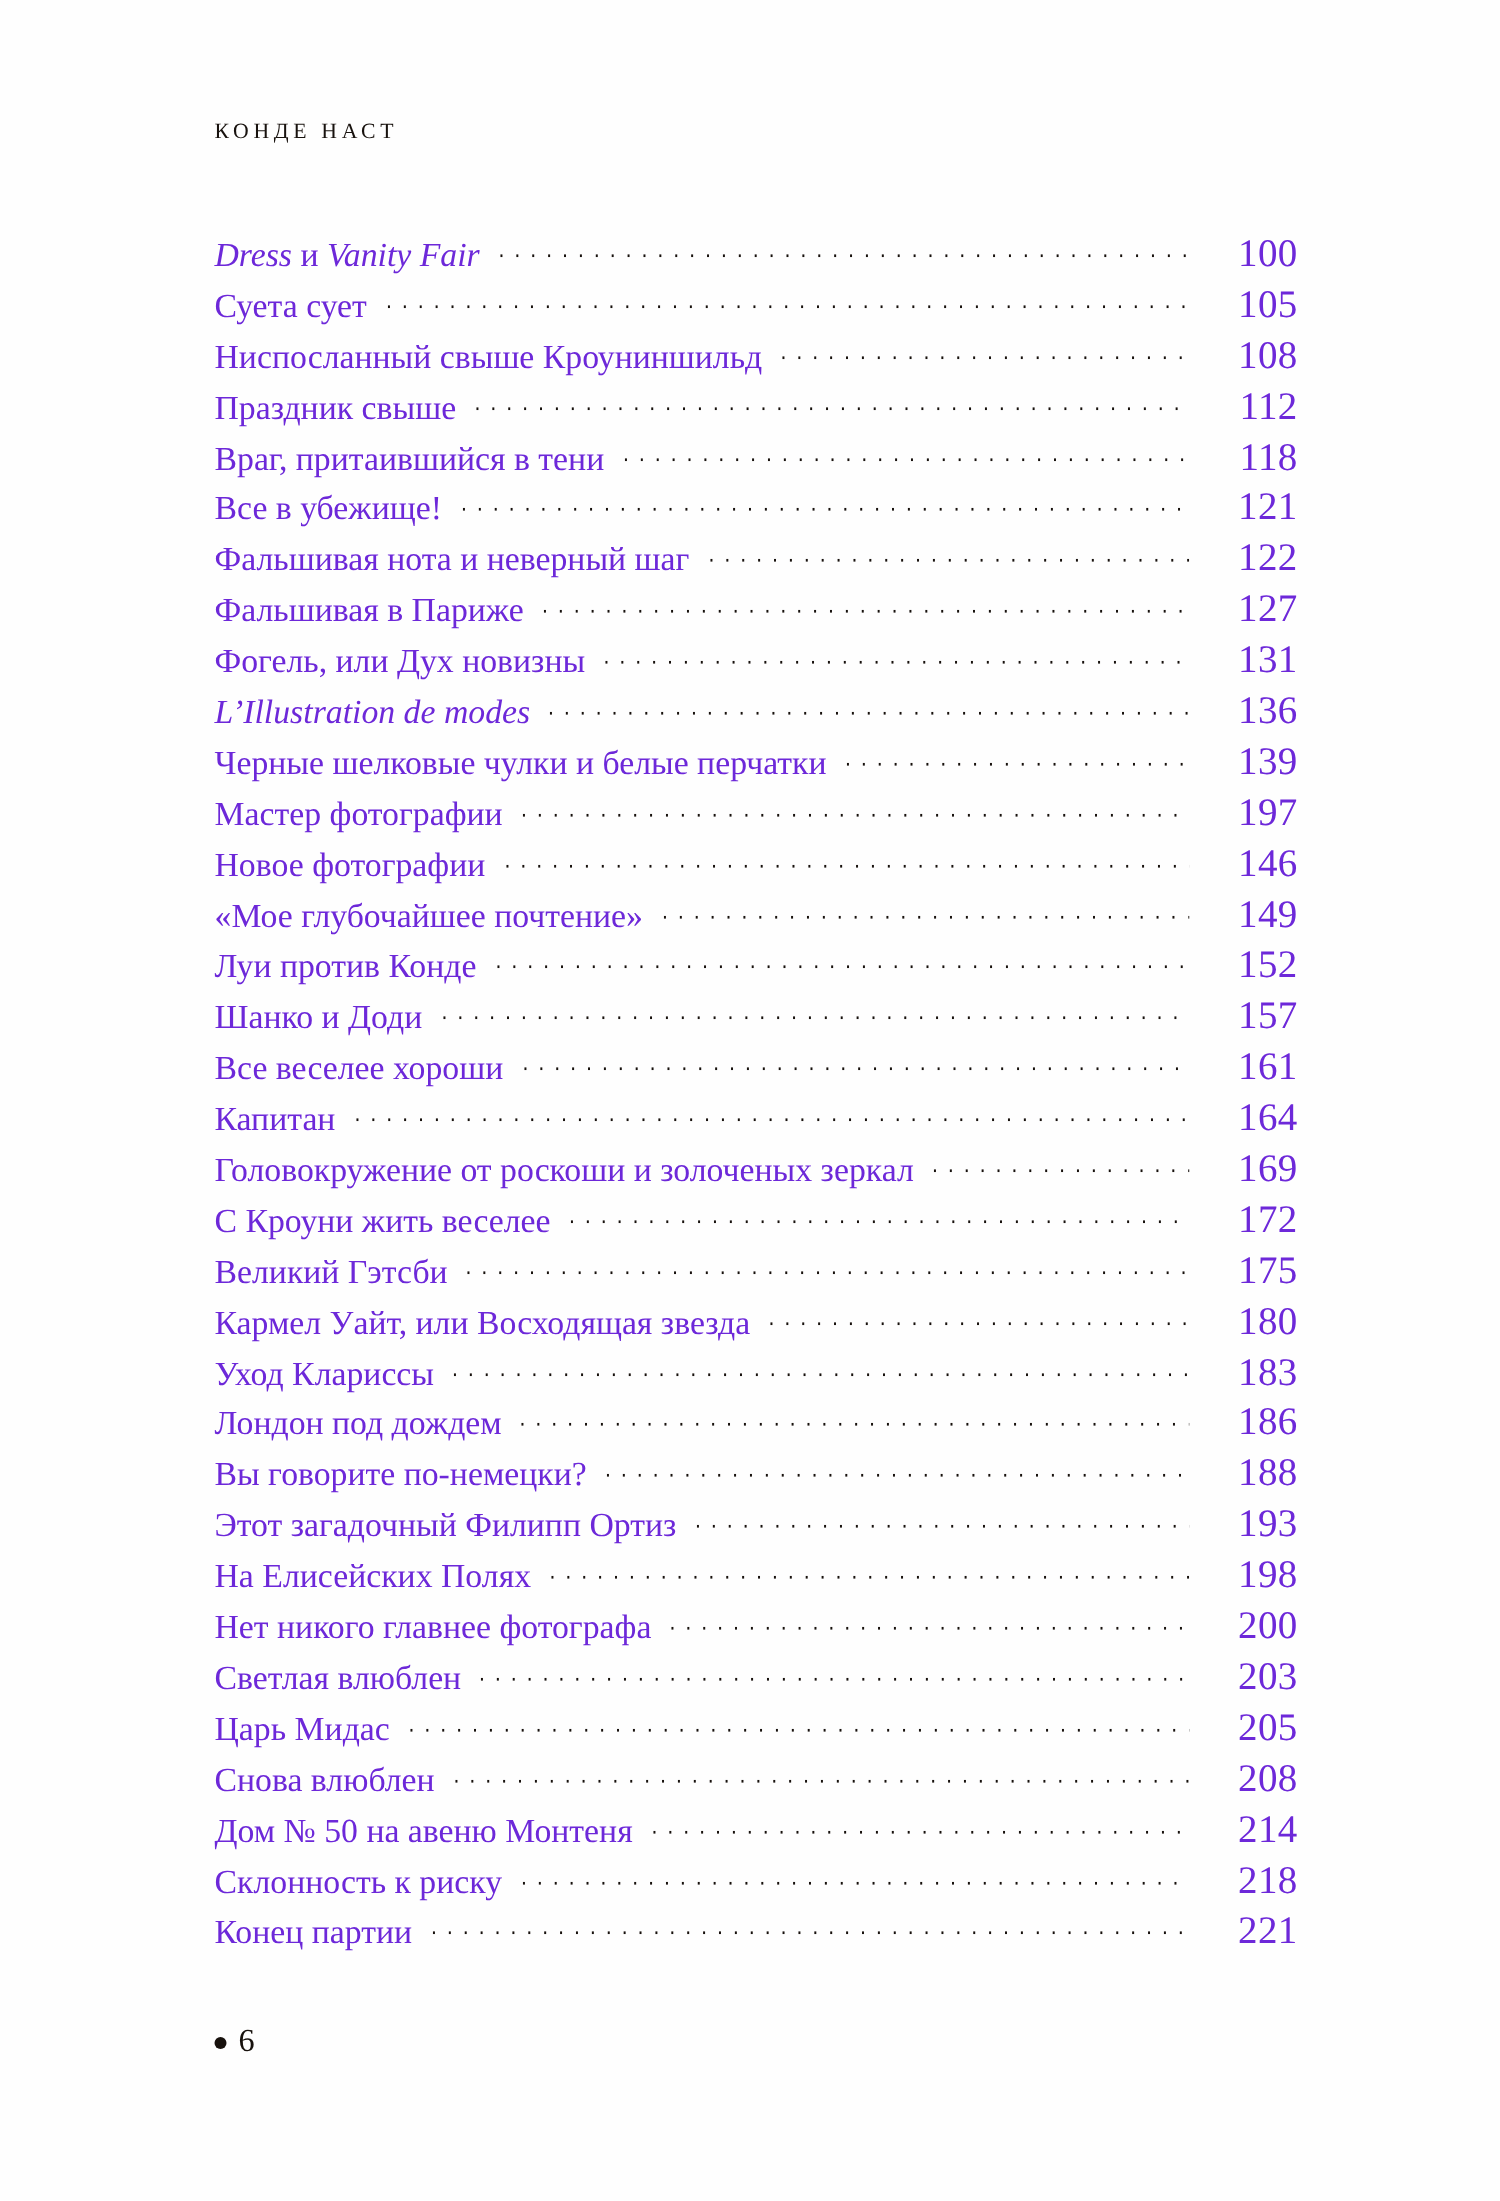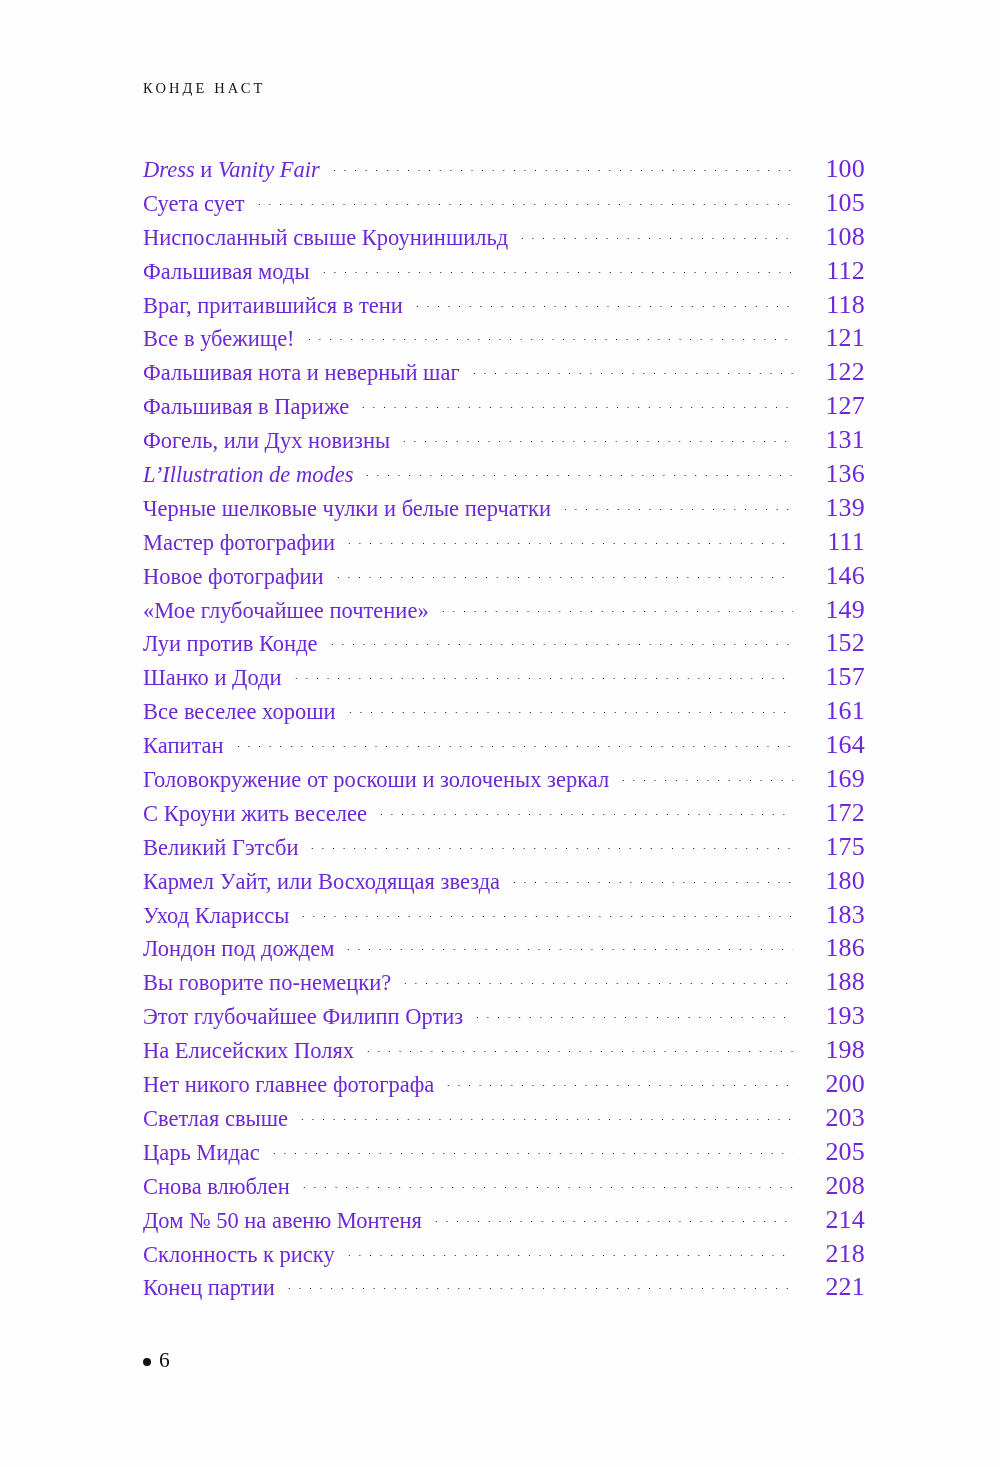--- a/index.html
+++ b/index.html
@@ -137,21 +137,21 @@
         <span class="toc-title">Суета сует</span>
         <span class="toc-leader"></span>
         <span class="toc-page">105</span>
       </div>
       <div class="toc-entry">
         <span class="toc-title">Ниспосланный свыше Кроуниншильд</span>
         <span class="toc-leader"></span>
         <span class="toc-page">108</span>
       </div>
       <div class="toc-entry">
-        <span class="toc-title">Фальшивая моды</span>
+        <span class="toc-title">Праздник свыше</span>
         <span class="toc-leader"></span>
         <span class="toc-page">112</span>
       </div>
       <div class="toc-entry">
         <span class="toc-title">Враг, притаившийся в тени</span>
         <span class="toc-leader"></span>
         <span class="toc-page">118</span>
       </div>
       <div class="toc-entry">
         <span class="toc-title">Все в убежище!</span>
@@ -179,21 +179,21 @@
         <span class="toc-page">136</span>
       </div>
       <div class="toc-entry">
         <span class="toc-title">Черные шелковые чулки и белые перчатки</span>
         <span class="toc-leader"></span>
         <span class="toc-page">139</span>
       </div>
       <div class="toc-entry">
         <span class="toc-title">Мастер фотографии</span>
         <span class="toc-leader"></span>
-        <span class="toc-page">111</span>
+        <span class="toc-page">197</span>
       </div>
       <div class="toc-entry">
         <span class="toc-title">Новое фотографии</span>
         <span class="toc-leader"></span>
         <span class="toc-page">146</span>
       </div>
       <div class="toc-entry">
         <span class="toc-title">«Мое глубочайшее почтение»</span>
         <span class="toc-leader"></span>
         <span class="toc-page">149</span>
@@ -247,36 +247,36 @@
         <span class="toc-title">Лондон под дождем</span>
         <span class="toc-leader"></span>
         <span class="toc-page">186</span>
       </div>
       <div class="toc-entry">
         <span class="toc-title">Вы говорите по-немецки?</span>
         <span class="toc-leader"></span>
         <span class="toc-page">188</span>
       </div>
       <div class="toc-entry">
-        <span class="toc-title">Этот глубочайшее Филипп Ортиз</span>
+        <span class="toc-title">Этот загадочный Филипп Ортиз</span>
         <span class="toc-leader"></span>
         <span class="toc-page">193</span>
       </div>
       <div class="toc-entry">
         <span class="toc-title">На Елисейских Полях</span>
         <span class="toc-leader"></span>
         <span class="toc-page">198</span>
       </div>
       <div class="toc-entry">
         <span class="toc-title">Нет никого главнее фотографа</span>
         <span class="toc-leader"></span>
         <span class="toc-page">200</span>
       </div>
       <div class="toc-entry">
-        <span class="toc-title">Светлая свыше</span>
+        <span class="toc-title">Светлая влюблен</span>
         <span class="toc-leader"></span>
         <span class="toc-page">203</span>
       </div>
       <div class="toc-entry">
         <span class="toc-title">Царь Мидас</span>
         <span class="toc-leader"></span>
         <span class="toc-page">205</span>
       </div>
       <div class="toc-entry">
         <span class="toc-title">Снова влюблен</span>

